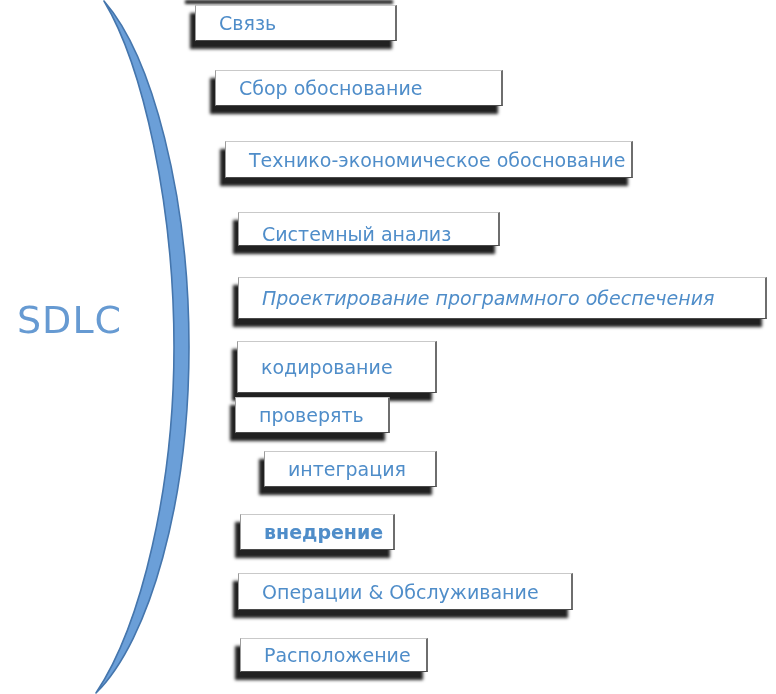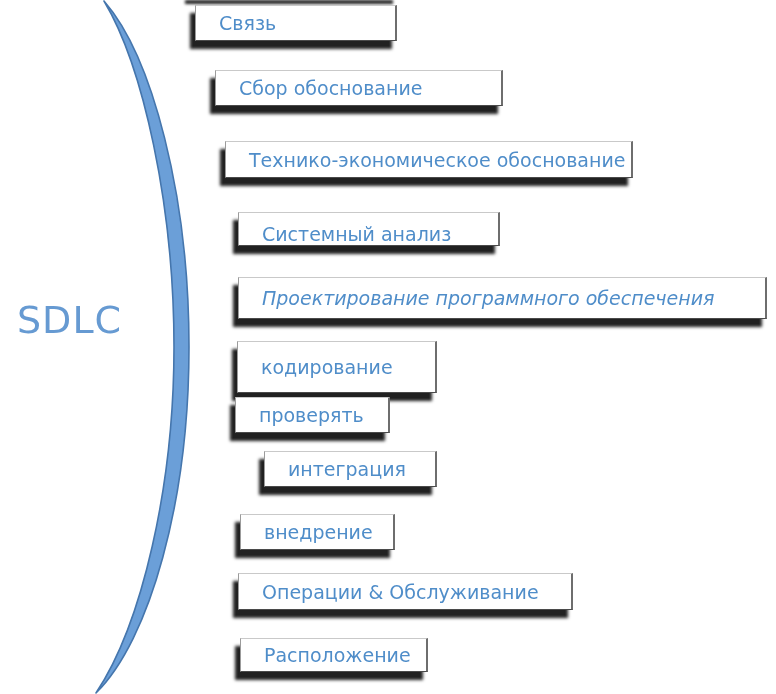--- a/index.html
+++ b/index.html
@@ -105,21 +105,21 @@
     </div>
       <div class="phase-box" style="left: 237px; top: 341px; width: 200px; height: 52px;">
       <span>кодирование</span>
     </div>
       <div class="phase-box" style="left: 235px; top: 397px; width: 155px; height: 36px;">
       <span>проверять</span>
     </div>
       <div class="phase-box" style="left: 235px; top: 451px; width: 173px; height: 36px; margin-left: 29px;">
       <span>интеграция</span>
     </div>
-      <div class="phase-box" style="left: 240px; top: 514px; width: 155px; height: 36px;">
+      <div class="phase-box" style="left: 240px; top: 514px; width: 155px; height: 36px; font-weight: bold;">
       <span>внедрение</span>
     </div>
       <div class="phase-box" style="left: 238px; top: 573px; width: 335px; height: 37px;">
       <span>Операции &amp; Обслуживание</span>
     </div>
       <div class="phase-box" style="left: 240px; top: 638px; width: 188px; height: 34px;">
       <span>Расположение</span>
     </div>
     </div>
 

